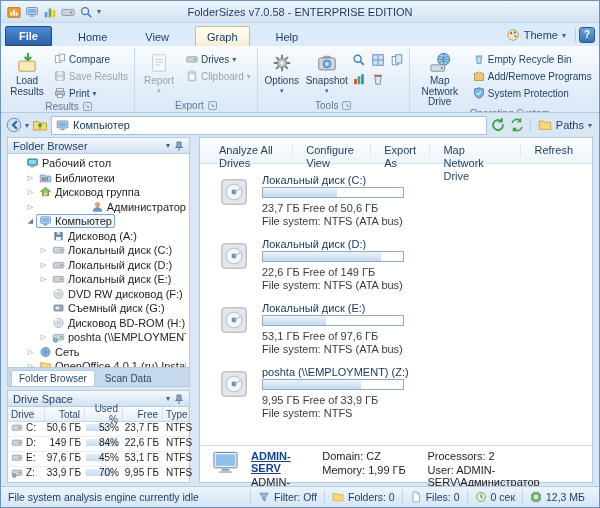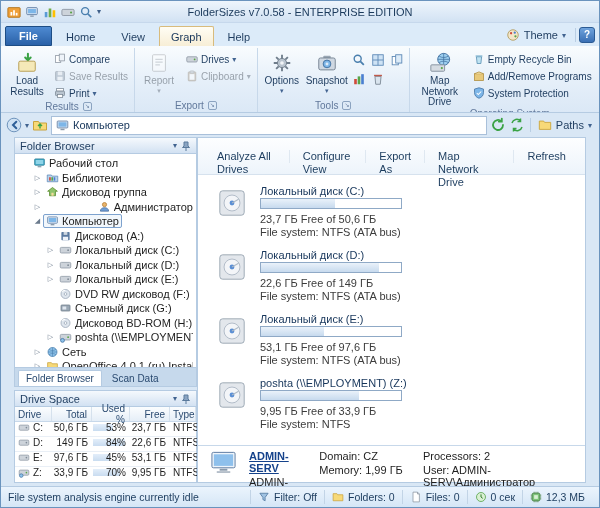--- a/index.html
+++ b/index.html
@@ -11,21 +11,21 @@
 
   
   .titlebar{height:22px;background:linear-gradient(#eef5fc,#d2e2f3);display:flex;align-items:center;padding:0 6px;position:relative;border-bottom:1px solid #c6d8ec;flex:none}
   .qat{display:flex;gap:4px;align-items:center;z-index:2}
   .qicon{width:14px;height:14px}
   .qat .caret{font-size:8px;color:#3f608a}
   .title{position:absolute;left:0;right:0;text-align:center;color:#1b3a5c}
 
   
   .tabrow{height:23px;background:#dcebf9;display:flex;align-items:flex-end;padding:0 4px;flex:none}
-  .rtabs{display:flex;align-items:flex-start;gap:2px}
+  .rtabs{display:flex;align-items:flex-start;gap:14px}
   .rtab{height:20px;padding:3px 11px;color:#1e3c5f;border:1px solid transparent;border-bottom:none;border-radius:2px 2px 0 0}
   .rtab.file{background:linear-gradient(#4e8ad2,#2a61a7);border:1px solid #1d4d85;color:#fff;font-weight:bold;padding:3px 13px}
   .rtab.active{background:linear-gradient(#fffdf4,#f7eed6);border-color:#d8bb7c;color:#16355a}
   .trspacer{flex:1}
   .theme-btn{display:flex;align-items:center;gap:4px;color:#1e3c5f;padding:2px 6px;margin-bottom:2px}
   .icon14{width:14px;height:14px}
   .caret{font-size:8px;color:#416390}
   .vr{width:1px;height:14px;background:#b9cee4;margin:0 3px 4px}
   .help-btn{width:16px;height:16px;margin-bottom:3px;background:linear-gradient(#6fa3dd,#3a6fb4);border:1px solid #2a5a94;border-radius:3px;color:#fff;font-weight:bold;font-size:10px;text-align:center;line-height:14px}
 
@@ -48,21 +48,21 @@
   .toolgrid{display:grid;grid-template-columns:repeat(3,17px);grid-auto-rows:17px;gap:2px;padding-top:3px}
   .tgbtn{width:16px;height:16px;padding:1px}
 
   
   .addressbar{height:24px;display:flex;align-items:center;gap:3px;padding:2px 5px;background:#d9e7f5;flex:none}
   .abtn{width:16px;height:16px;flex:none}
   .addr-field{flex:1;height:19px;background:#fff;border:1px solid #a9c0da;display:flex;align-items:center;gap:4px;padding:0 4px;color:#16355a}
   .addr-field .icon14{width:13px;height:13px}
 
   
-  .content{flex:1;display:flex;gap:0;padding:0 13px 3px;min-height:0}
+  .content{flex:1;display:flex;gap:9px;padding:0 6px 3px;min-height:0}
   .leftpanel{width:183px;display:flex;flex-direction:column;flex:none;min-height:0}
   .panel-header{height:17px;background:linear-gradient(#f5f9fd,#d2e1f2);border:1px solid #b5cbe2;display:flex;align-items:center;padding:0 5px;color:#1e3c5f}
   .ph-title{flex:1}
   .ph-icons{display:flex;gap:4px;align-items:center;color:#51719a}
   .pin{width:10px;height:10px}
   .tree{flex:1;background:#fff;border:1px solid #b5cbe2;border-top:none;overflow:hidden;padding-top:2px;min-height:0}
   .tree-item{height:14.5px;display:flex;align-items:center;white-space:nowrap}
   .arrow{width:11px;flex:none;font-size:7px;color:#6b7a8c;text-align:center}
   .tsel{display:flex;align-items:center;gap:3px;border:1px solid transparent;border-radius:2px;padding:0 2px;overflow:hidden}
   .tree-item.selected .tsel{background:#f2f7fc;border-color:#7da2ce}
@@ -84,21 +84,21 @@
   .ds-row:not(.ds-head) .c-total,.ds-row:not(.ds-head) .c-free{display:block}
   .dicon{width:12px;height:11px;flex:none}
   .ubar{position:absolute;left:1px;top:2px;bottom:2px;background:linear-gradient(#e3eefa,#c9dcf0);z-index:0}
   .utext{position:relative;z-index:1;display:block}
 
   
   .mainpanel{flex:1;border:1px solid #b5cbe2;background:#fff;display:flex;flex-direction:column;min-width:0;min-height:0}
   .main-tabs{height:19px;background:#cfe0f1;display:flex;gap:1px;padding:2px 0 0 2px;border-bottom:1px solid #b5cbe2;flex:none}
   .mtab{padding:2px 10px;font-size:10.5px;color:#2a4a70;border:1px solid transparent;border-bottom:none;border-radius:2px 2px 0 0}
   .mtab.active{background:#fff;border-color:#b5cbe2;font-weight:bold;color:#16355a;position:relative;top:1px}
-  .main-toolbar{height:37px;background:linear-gradient(#fdfeff,#edf4fb);border-bottom:1px solid #d6e2ee;display:flex;align-items:center;padding:0 6px;flex:none}
+  .main-toolbar{height:26px;background:linear-gradient(#fdfeff,#edf4fb);border-bottom:1px solid #d6e2ee;display:flex;align-items:center;padding:0 6px;flex:none}
   .tlink{padding:0 13px;color:#1c3c5e;border-right:1px solid #dfe8f1;height:13px;line-height:13px}
   .tlink:last-child{border-right:none}
   .drive-list{flex:1;padding:10px 0 0 16px;overflow:hidden;min-height:0}
   .drive-item{display:flex;margin-bottom:11px}
   .hdd{width:30px;height:30px;margin:3px 13px 0 3px;flex:none}
   .drive-name{color:#16355a;margin-bottom:1px}
   .drive-bar{width:142px;height:11px;border:1px solid #8fa9c6;background:#fff;margin:1px 0 4px;overflow:hidden}
   .drive-bar-fill{height:100%;background:linear-gradient(#eaf2fa,#c7daee)}
   .drive-free,.drive-fs{color:#3c3c3c;line-height:12.5px}
   .comp-info{border-top:1px solid #c7d8ea;padding:4px 12px 2px;display:flex;gap:12px;flex:none;height:37px}

